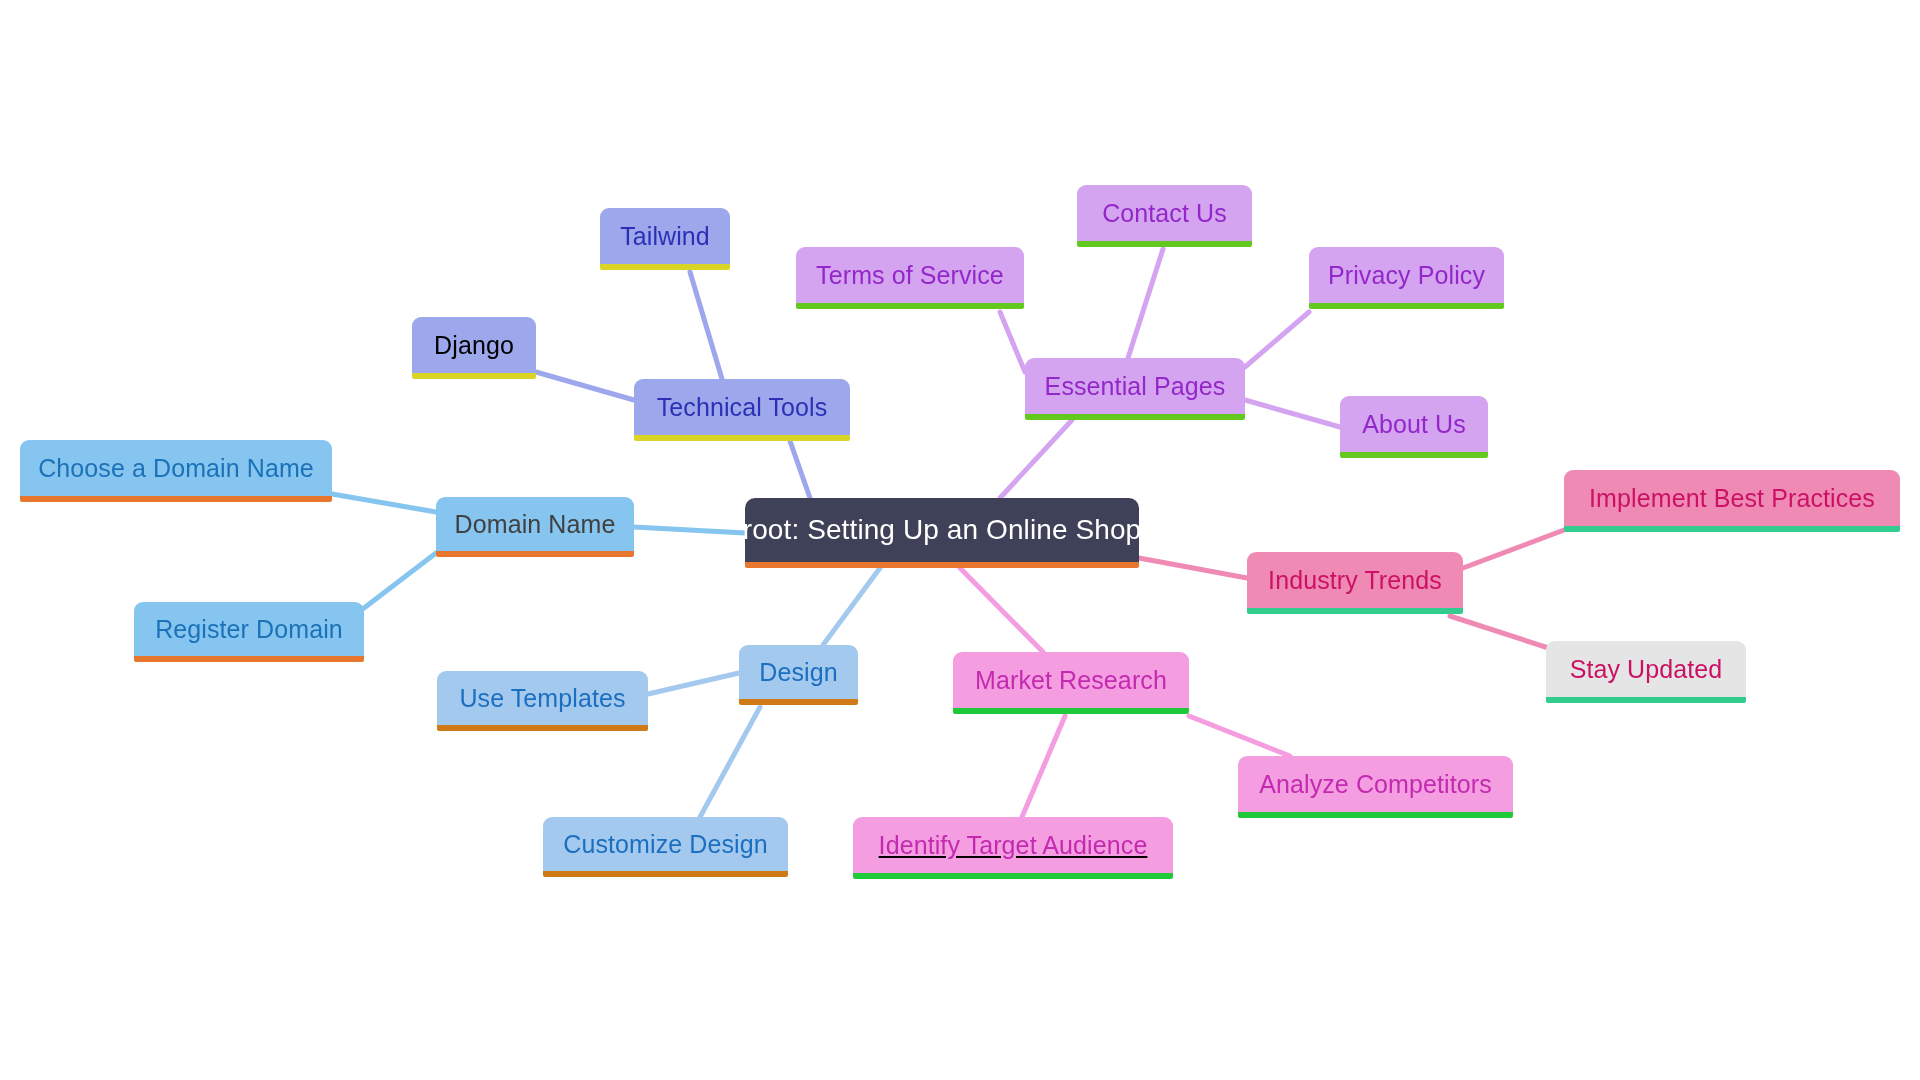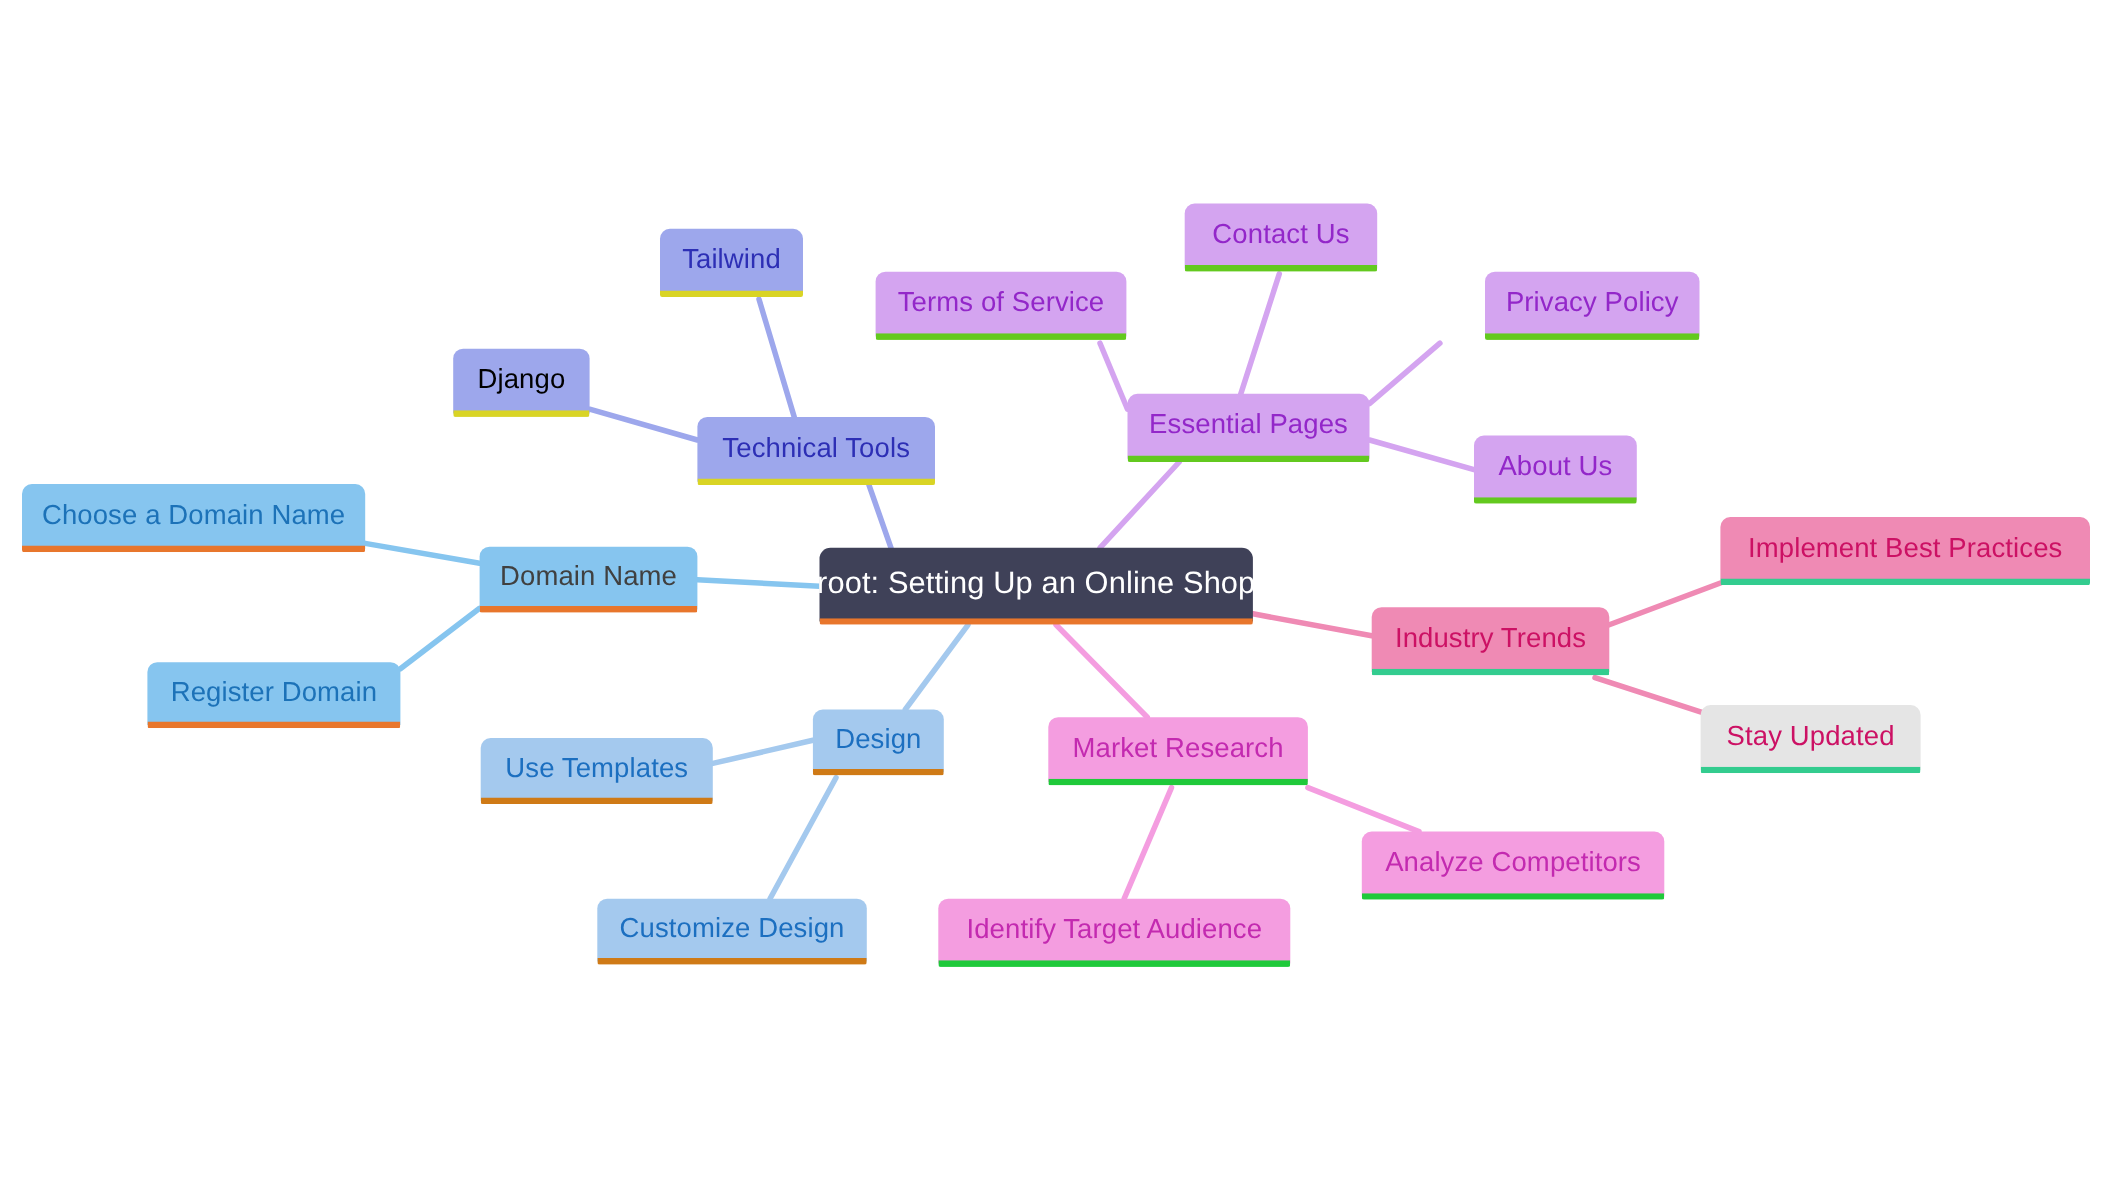--- a/index.html
+++ b/index.html
@@ -93,21 +93,21 @@
       </div>
       <div class="node" style="left: 634px; top: 379px; width: 216px; height: 62px; background: rgb(157, 167, 236); border-bottom: 6px solid rgb(217, 212, 37);">
         <span class="node-label" style="color: rgb(45, 47, 181); font-size: 25px;">Technical Tools</span>
       </div>
       <div class="node" style="left: 1077px; top: 185px; width: 175px; height: 62px; background: rgb(212, 164, 240); border-bottom: 6px solid rgb(99, 201, 31);">
         <span class="node-label" style="color: rgb(147, 39, 201); font-size: 25px;">Contact Us</span>
       </div>
       <div class="node" style="left: 796px; top: 247px; width: 228px; height: 62px; background: rgb(212, 164, 240); border-bottom: 6px solid rgb(99, 201, 31);">
         <span class="node-label" style="color: rgb(147, 39, 201); font-size: 25px;">Terms of Service</span>
       </div>
-      <div class="node" style="left: 1309px; top: 247px; width: 195px; height: 62px; background: rgb(212, 164, 240); border-bottom: 6px solid rgb(99, 201, 31); margin-left: 41px;">
+      <div class="node" style="left: 1309px; top: 247px; width: 195px; height: 62px; background: rgb(212, 164, 240); border-bottom: 6px solid rgb(99, 201, 31);">
         <span class="node-label" style="color: rgb(147, 39, 201); font-size: 25px;">Privacy Policy</span>
       </div>
       <div class="node" style="left: 1025px; top: 358px; width: 220px; height: 62px; background: rgb(212, 164, 240); border-bottom: 6px solid rgb(99, 201, 31);">
         <span class="node-label" style="color: rgb(147, 39, 201); font-size: 25px;">Essential Pages</span>
       </div>
       <div class="node" style="left: 1340px; top: 396px; width: 148px; height: 62px; background: rgb(212, 164, 240); border-bottom: 6px solid rgb(99, 201, 31); text-align: right;">
         <span class="node-label" style="color: rgb(147, 39, 201); font-size: 25px;">About Us</span>
       </div>
       <div class="node" style="left: 739px; top: 645px; width: 119px; height: 60px; background: rgb(164, 201, 238); border-bottom: 6px solid rgb(207, 122, 22);">
         <span class="node-label" style="color: rgb(28, 111, 192); font-size: 25px;">Design</span>
@@ -117,21 +117,21 @@
       </div>
       <div class="node" style="left: 543px; top: 817px; width: 245px; height: 60px; background: rgb(164, 201, 238); border-bottom: 6px solid rgb(207, 122, 22);">
         <span class="node-label" style="color: rgb(28, 111, 192); font-size: 25px;">Customize Design</span>
       </div>
       <div class="node" style="left: 953px; top: 652px; width: 236px; height: 62px; background: rgb(244, 157, 224); border-bottom: 6px solid rgb(31, 201, 58);">
         <span class="node-label" style="color: rgb(195, 42, 176); font-size: 25px;">Market Research</span>
       </div>
       <div class="node" style="left: 1238px; top: 756px; width: 275px; height: 62px; background: rgb(244, 157, 224); border-bottom: 6px solid rgb(31, 201, 58);">
         <span class="node-label" style="color: rgb(195, 42, 176); font-size: 25px;">Analyze Competitors</span>
       </div>
-      <div class="node" style="left: 853px; top: 817px; width: 320px; height: 62px; background: rgb(244, 157, 224); border-bottom: 6px solid rgb(31, 201, 58);">
+      <div class="node" style="left: 853px; top: 817px; width: 320px; height: 62px; background: rgb(244, 157, 224); border-bottom: 6px solid rgb(31, 201, 58); text-decoration: underline;">
         <span class="node-label" style="color: rgb(195, 42, 176); font-size: 25px;">Identify Target Audience</span>
       </div>
       <div class="node" style="left: 1247px; top: 552px; width: 216px; height: 62px; background: rgb(239, 138, 180); border-bottom: 6px solid rgb(51, 204, 143); text-align: center;">
         <span class="node-label" style="color: rgb(204, 17, 100); font-size: 25px;">Industry Trends</span>
       </div>
       <div class="node" style="left: 1564px; top: 470px; width: 336px; height: 62px; background: rgb(239, 138, 180); border-bottom: 6px solid rgb(51, 204, 143);">
         <span class="node-label" style="color: rgb(204, 17, 100); font-size: 25px;">Implement Best Practices</span>
       </div>
       <div class="node" style="left: 1546px; top: 641px; width: 200px; height: 62px; background: #e5e5e5; border-bottom: 6px solid rgb(51, 204, 143); align-items: center;">
         <span class="node-label" style="color: rgb(204, 17, 100); font-size: 25px;">Stay Updated</span>

